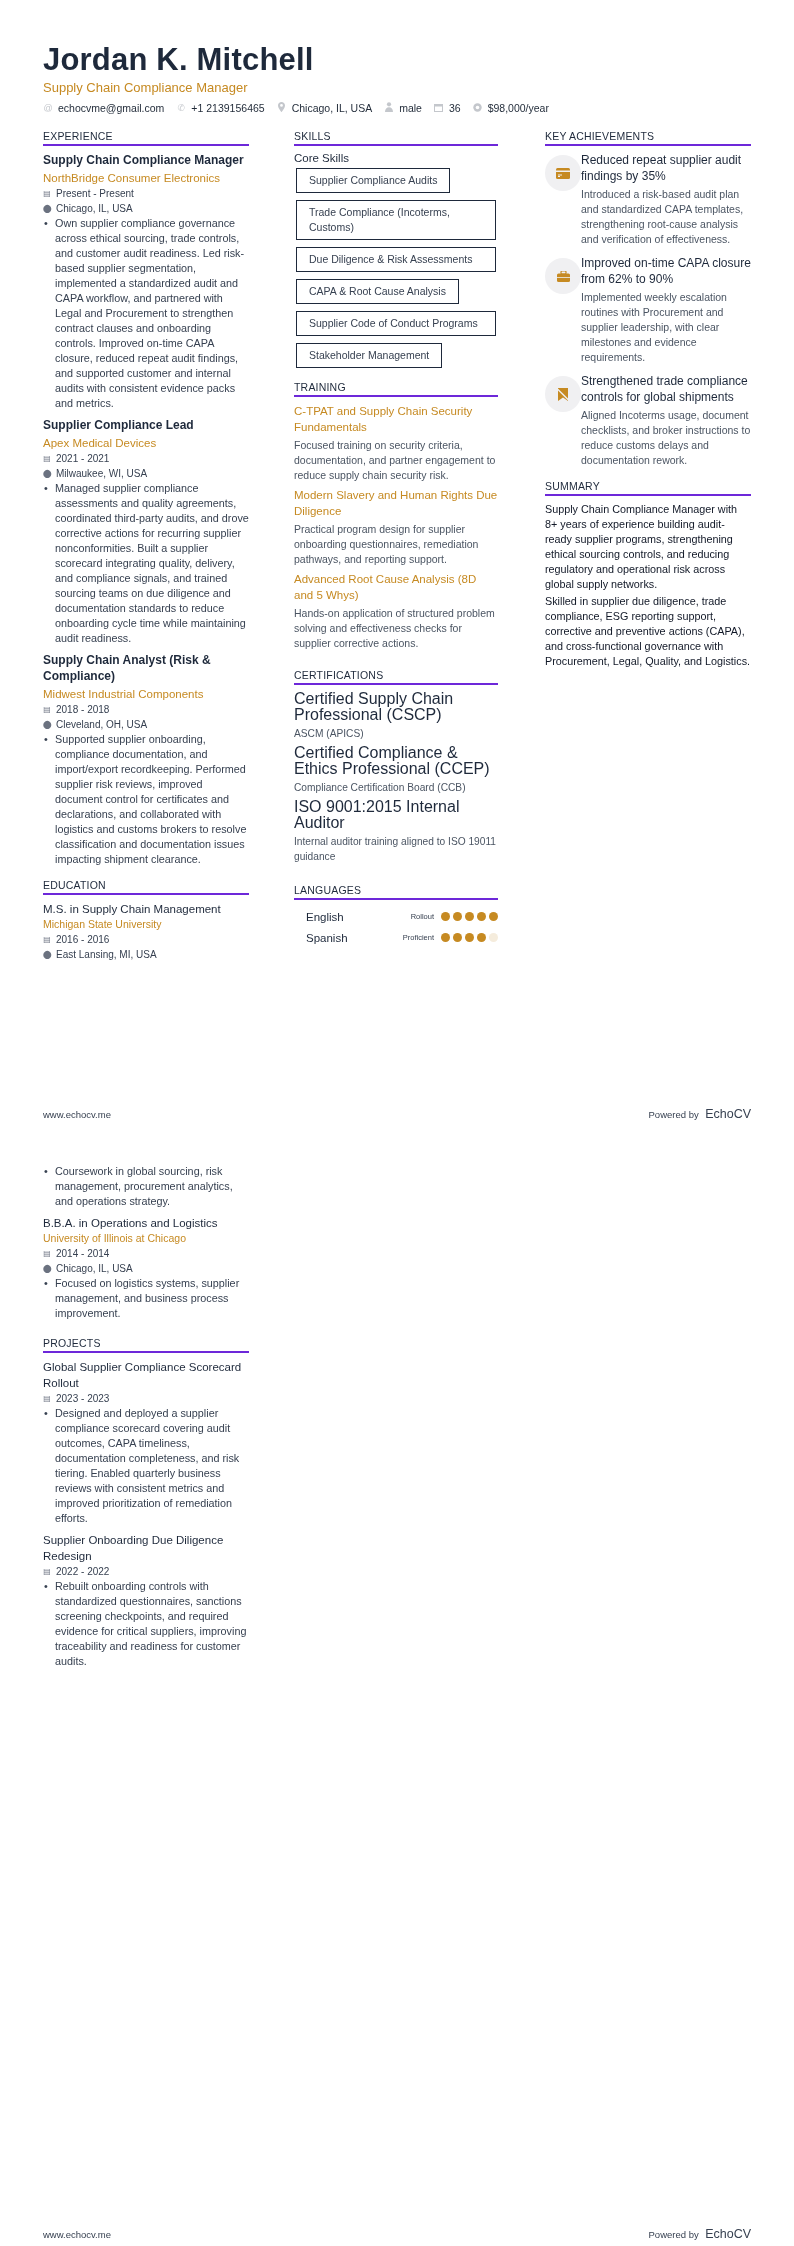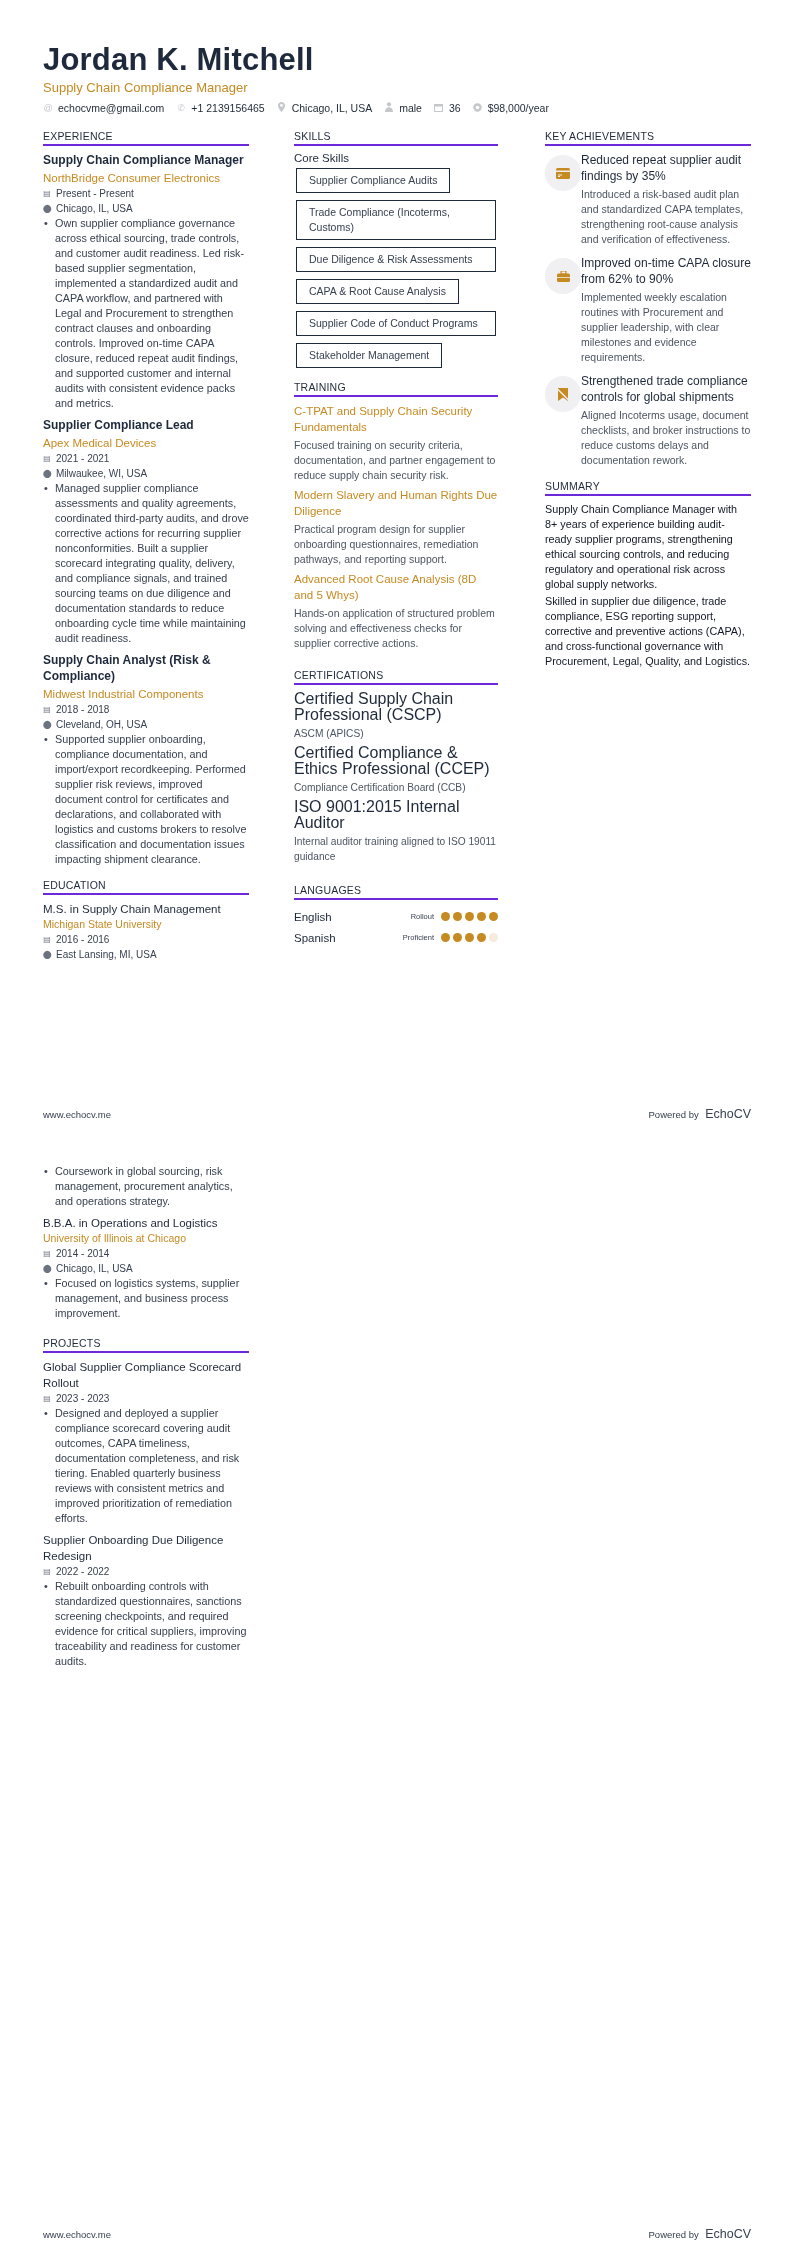--- a/index.html
+++ b/index.html
@@ -40,21 +40,21 @@
     .skill-tag { display: inline-block; border: 1px solid #1e293b; padding: 4px 12px; font-size: 10.5px; color: #374151; line-height: 15px; margin: 0 0 7px 2px; }
     .skill-tag.full { display: block; width: 200px; }
 
     .train-title { font-size: 11.5px; color: #c68a22; line-height: 16px; margin-top: 2px; }
     .train-desc { font-size: 10.5px; color: #4b5563; line-height: 15px; margin-top: 3px; margin-bottom: 4px; }
 
     .cert-title { font-size: 16px; color: #1e293b; line-height: 16px; margin-top: 2px; }
     .cert-issuer { font-size: 10.2px; color: #4b5563; line-height: 15px; margin-top: 3px; margin-bottom: 4px; }
 
     .lang-row { display: flex; align-items: center; height: 21px; }
-    .lang-name { font-size: 11.5px; color: #1e293b; flex: 1; }
+    .lang-name { font-size: 11.5px; color: #1e293b; flex: 1; margin-left: 12px; }
     .lang-level { font-size: 7.5px; color: #374151; margin-right: 7px; }
     .dots { display: flex; gap: 3px; }
     .dot { width: 9px; height: 9px; border-radius: 50%; background: #c68a22; }
     .dot.off { background: #f5ecdc; }
 
     .ach { display: flex; margin-bottom: 8px; }
     .ach-icon { width: 36px; height: 36px; border-radius: 50%; background: #f0f0f2; flex-shrink: 0; display: flex; align-items: center; justify-content: center; margin-top: 3px; }
     .ach-title { font-size: 12px; color: #1e293b; line-height: 16px; }
     .ach-desc { font-size: 10.5px; color: #4b5563; line-height: 15px; margin-top: 3px; }
 

